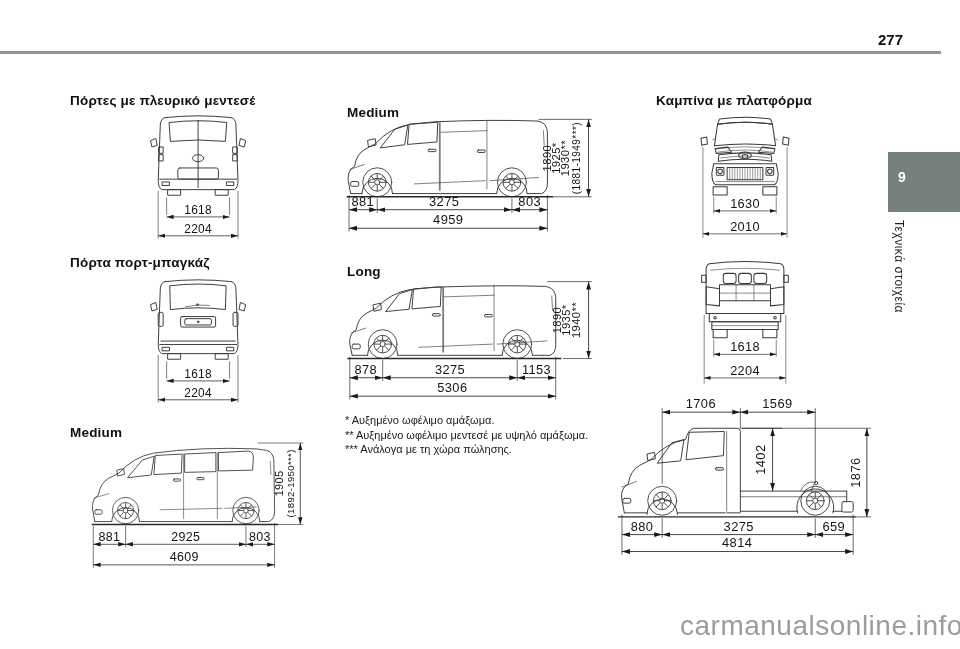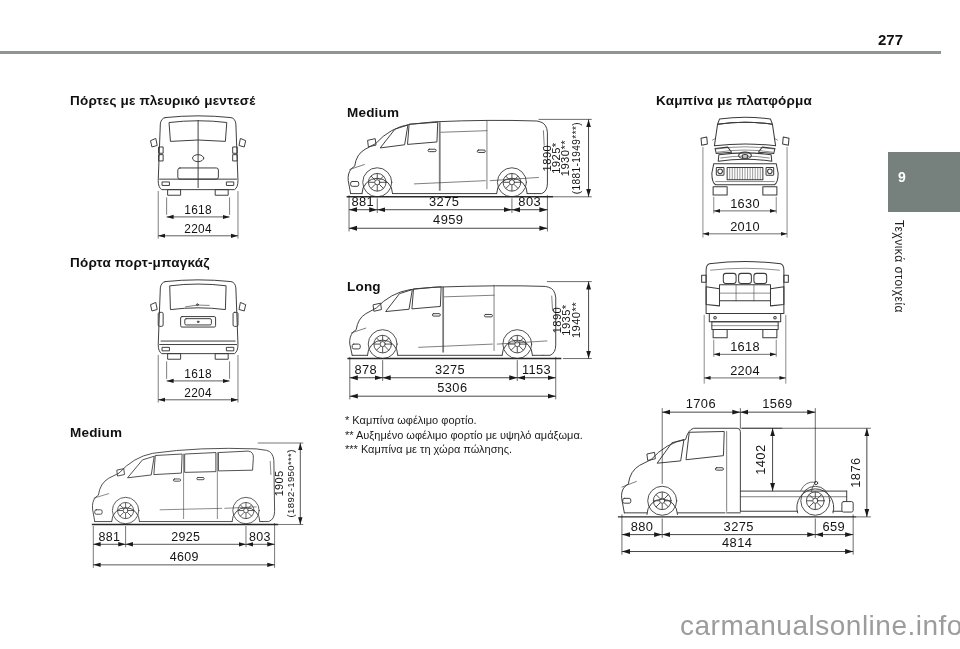--- a/index.html
+++ b/index.html
@@ -169,21 +169,21 @@
     <text x="229" y="127" font-size="16">803</text>
     <line class="dim" x1="5" y1="155" x2="251" y2="155" marker-start="url(#arw)" marker-end="url(#arw)"></line>
     <text x="128" y="150" font-size="16">4959</text>
     <line class="dim" x1="302" y1="20" x2="302" y2="116" marker-start="url(#arw)" marker-end="url(#arw)"></line>
     <text font-size="14" transform="rotate(-90 256 68)" x="256" y="68">1890</text>
     <text font-size="14" transform="rotate(-90 267 68)" x="267" y="68">1925*</text>
     <text font-size="14" transform="rotate(-90 278 68)" x="278" y="68">1930**</text>
     <text font-size="12.5" transform="rotate(-90 292 68)" x="292" y="68">(1881-1949***)</text>
   </svg>
 
-  <div class="hdr" style="left:347px;top:272px">Long</div>
+  <div class="hdr" style="left:347px;top:257px">Long</div>
 
   <svg style="left:345px;top:273px" width="250" height="131" viewBox="0 0 312 162">
     <g class="ln" stroke-width="1.2">
       <path d="M9,102 L6,88 Q5,79 10,73 L14,70 Q16,56 26,50 L39,43 Q57,24 81,20 L111,17 Q195,14 250,16 L254,17 Q262,19 263,30 L263,89 Q263,99 256,102 L247,102"></path>
       <path d="M28,102 A19,19 0 1 1 66,102 M196,102 A19,19 0 1 1 234,102"></path>
       <path d="M9,102 H28 M66,102 H196 M234,102 H247"></path>
       <path d="M51,47 L68,25 L84,20 L80,44 Z"></path>
       <path d="M86,19 L120,16.5 L119,41 L84,44 Z"></path>
       <path stroke-width="0.8" d="M122,17 V98 M123,17 V98 M186,14.5 V96 M124,29 L186,27"></path>
       <rect x="109" y="50" width="10" height="3" rx="1.5"></rect>
@@ -204,23 +204,23 @@
     <text x="239" y="125" font-size="16">1153</text>
     <line class="dim" x1="6" y1="153" x2="263" y2="153" marker-start="url(#arw)" marker-end="url(#arw)"></line>
     <text x="134" y="148" font-size="16">5306</text>
     <line class="dim" x1="304" y1="10" x2="304" y2="106" marker-start="url(#arw)" marker-end="url(#arw)"></line>
     <text font-size="14" transform="rotate(-90 270 58)" x="270" y="58">1890</text>
     <text font-size="14" transform="rotate(-90 281 58)" x="281" y="58">1935*</text>
     <text font-size="14" transform="rotate(-90 293 58)" x="293" y="58">1940**</text>
   </svg>
 
   <div class="foot" style="top:413px">
-    <div>* Καμπίνα ωφέλιμο φορτίο.</div>
-    <div>** Αυξημένο ωφέλιμο φορτίο με υψηλό αμάξωμα.</div>
-    <div>*** Καμπίνα με τη χώρα πώλησης.</div>
+    <div>* Αυξημένο ωφέλιμο αμάξωμα.</div>
+    <div>** Αυξημένο ωφέλιμο μεντεσέ με υψηλό αμάξωμα.</div>
+    <div>*** Ανάλογα με τη χώρα πώλησης.</div>
   </div>
 
   <div class="hdr" style="left:656px;top:86px">Καμπίνα με πλατφόρμα</div>
 
   <svg style="left:694px;top:110px" width="102" height="131" viewBox="0 0 160 205">
     <g class="ln" stroke-width="1.6">
       <path d="M40,14 Q80,8 120,14 L123,22 Q80,16 37,22 Z"></path>
       <path d="M37,22 Q80,16 123,22 L128,56 Q80,50 32,56 Z"></path>
       <path d="M20,42 l-9,2 l1,11 l9,-2 Z"></path>
         <line stroke-width="0.9" x1="29" y1="47" x2="34" y2="44"></line>

